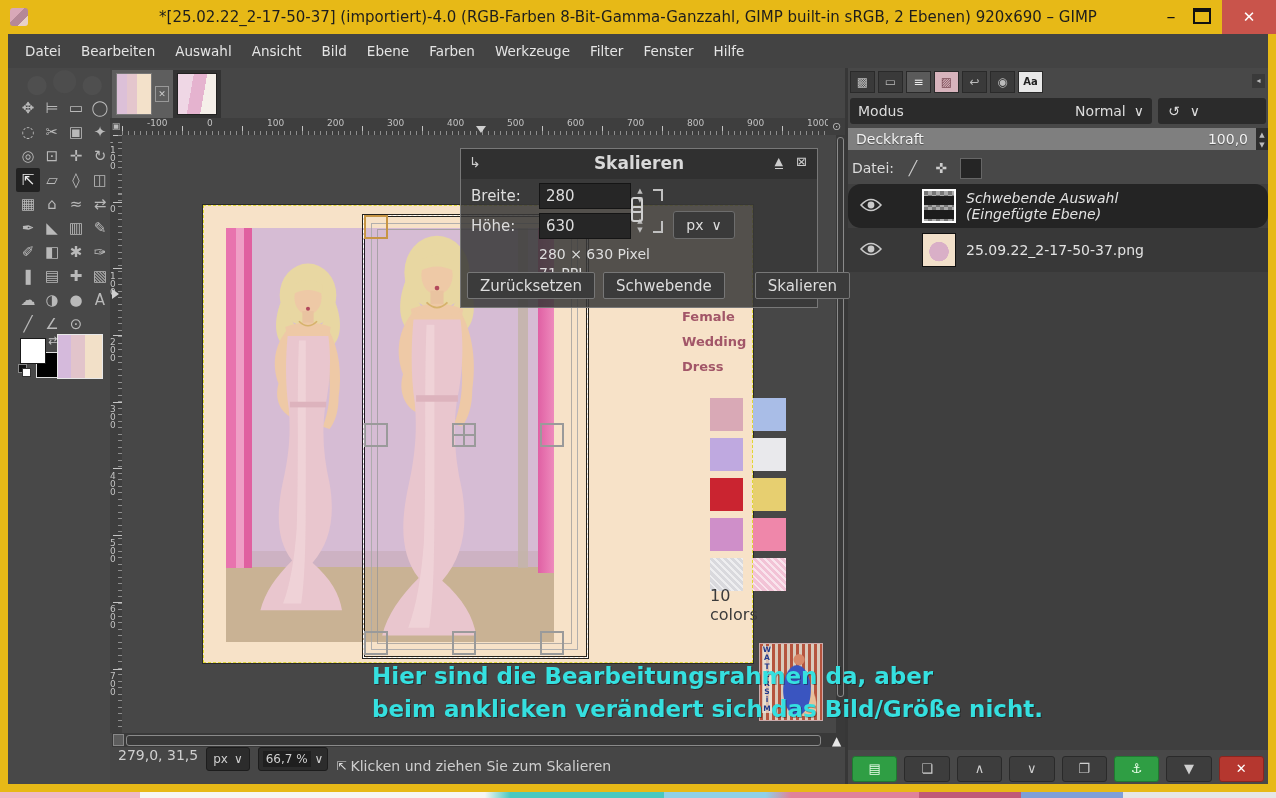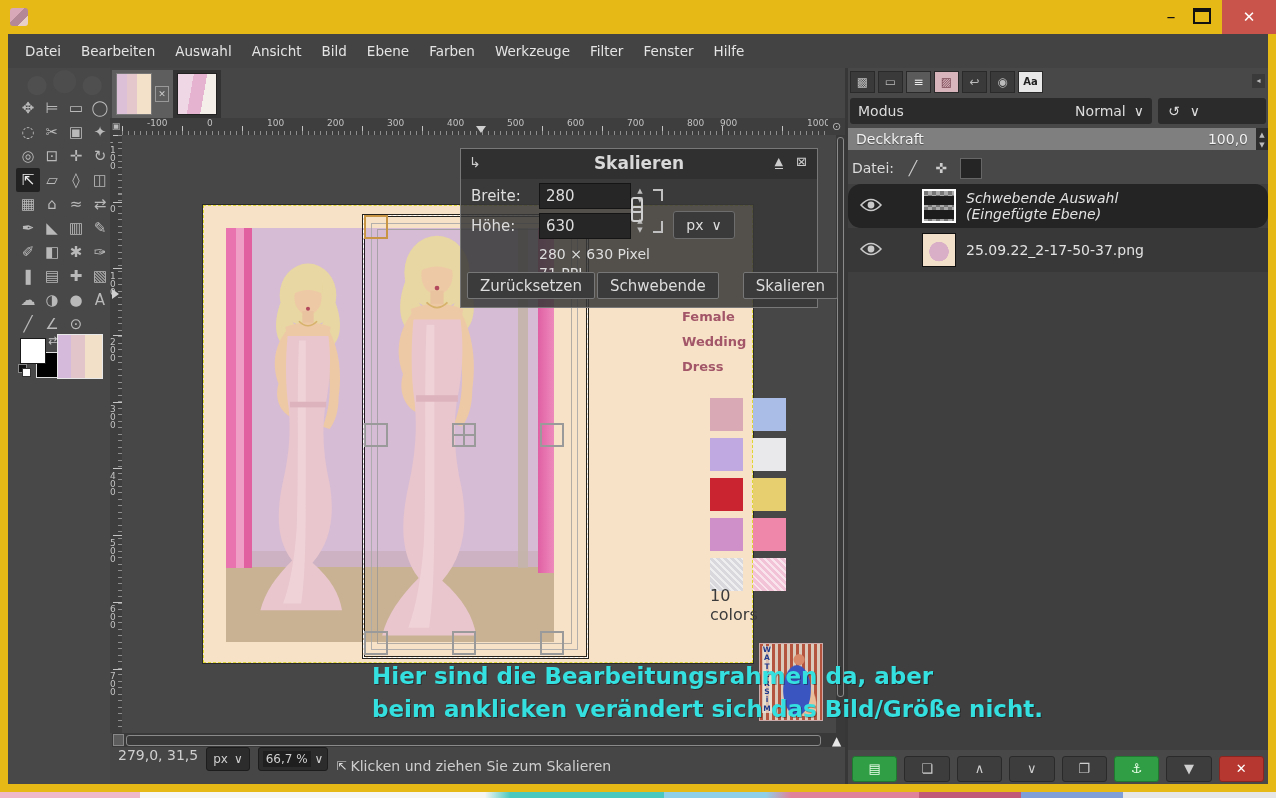--- a/index.html
+++ b/index.html
@@ -161,21 +161,21 @@
   .bracket.top { top:6px; border-top:2px solid #c0c0c0; border-right:2px solid #c0c0c0; }
   .bracket.bot { top:8px; border-bottom:2px solid #c0c0c0; border-right:2px solid #c0c0c0; }
   .chain-link { position:absolute; left:168px; top:48px; width:12px; height:22px; z-index:2; }
   .chain-link::before, .chain-link::after { content:""; position:absolute; left:2px; width:8px; height:12px;
     border:2px solid #cfcfcf; border-radius:3px; }
   .chain-link::before { top:0; } .chain-link::after { top:9px; }
   .unit-select { position:absolute; left:212px; top:62px; width:62px; height:28px; background:#3a3a3a;
     border:1px solid #6d6d6d; border-radius:3px; color:#ddd; font-size:14px;
     display:flex; align-items:center; justify-content:center; gap:8px; }
   .dlg-info { position:absolute; left:78px; top:96px; font-size:14px; line-height:19px; color:#dedede; }
-  .dlg-buttons { position:absolute; left:6px; bottom:8px; width:346px; display:flex; gap:2px; }
+  .dlg-buttons { position:absolute; left:6px; bottom:8px; width:346px; display:flex; gap:8px; }
   .dlg-btn { background:#3b3b3b; border:1px solid #777; border-radius:2px; color:#ddd; font-size:15px;
     font-family:inherit; height:27px; padding:0 12px; flex:1 1 auto; }
   .dlg-btn:last-child { margin-left:22px; }
 
   
   .annotation { position:absolute; left:372px; top:660px; z-index:30; color:#35e0e0; font-weight:bold;
     font-size:23px; line-height:33px; text-shadow:1px 1px 0 rgba(0,0,0,.35); white-space:nowrap; }
 
   
   .divider { position:absolute; left:845px; top:68px; width:3px; height:716px; background:#373737; }
@@ -252,20 +252,21 @@
       <path d="M78,64 C88,82 90,104 87,124 C87,136 84,146 79,152 L73,150 C78,138 80,122 79,108 C79,92 76,76 71,66 Z" fill="#eec9a6"></path>
       <path d="M42,70 L78,70 C81,94 79,114 75,134 C72,156 74,178 79,200 C84,228 80,252 64,270 C80,284 88,298 90,312 L18,312 C22,296 32,282 46,268 C32,250 32,226 38,198 C43,176 45,156 43,134 C40,114 40,92 42,70 Z" fill="#e9c6ce"></path>
       <path d="M52,74 C50,120 52,180 50,240 C48,268 44,290 38,306 L54,306 C58,280 58,240 58,200 C58,150 58,110 58,74 Z" fill="#f3d8dc" opacity="0.65"></path>
       <rect x="44" y="128" width="32" height="5" fill="#ddb3bd"></rect>
     </g>
   </defs>
 </svg>
 
 <div class="titlebar">
   <span class="win-icon"></span>
+  <span class="win-title">*[25.02.22_2-17-50-37] (importiert)-4.0 (RGB-Farben 8-Bit-Gamma-Ganzzahl, GIMP built-in sRGB, 2 Ebenen) 920x690 – GIMP</span>
   <span class="btn-min">–</span>
   <span class="btn-max"></span>
   <span class="btn-close">✕</span>
 </div>
 
 <div class="menubar">
 
 <span class="menu-item">Datei</span>
     <span class="menu-item">Bearbeiten</span>
     <span class="menu-item">Auswahl</span>
@@ -350,21 +351,21 @@
   <span class="hr-label" style="left: 25px;">-100</span>
       <span class="hr-label" style="left: 85px;">0</span>
       <span class="hr-label" style="left: 145px;">100</span>
       <span class="hr-label" style="left: 205px;">200</span>
       <span class="hr-label" style="left: 265px;">300</span>
       <span class="hr-label" style="left: 325px;">400</span>
       <span class="hr-label" style="left: 385px;">500</span>
       <span class="hr-label" style="left: 445px;">600</span>
       <span class="hr-label" style="left: 505px;">700</span>
       <span class="hr-label" style="left: 565px;">800</span>
-      <span class="hr-label" style="left: 598px;">900</span>
+      <span class="hr-label" style="left: 625px;">900</span>
       <span class="hr-label" style="left: 685px;">1000</span>
     </div>
   <div class="h-marker"></div>
   <div class="zoom-corner">⊙</div>
   <div class="v-ruler">
 
   <span class="vr-label" style="top: 3.3px;">-
 1
 0
 0</span>

